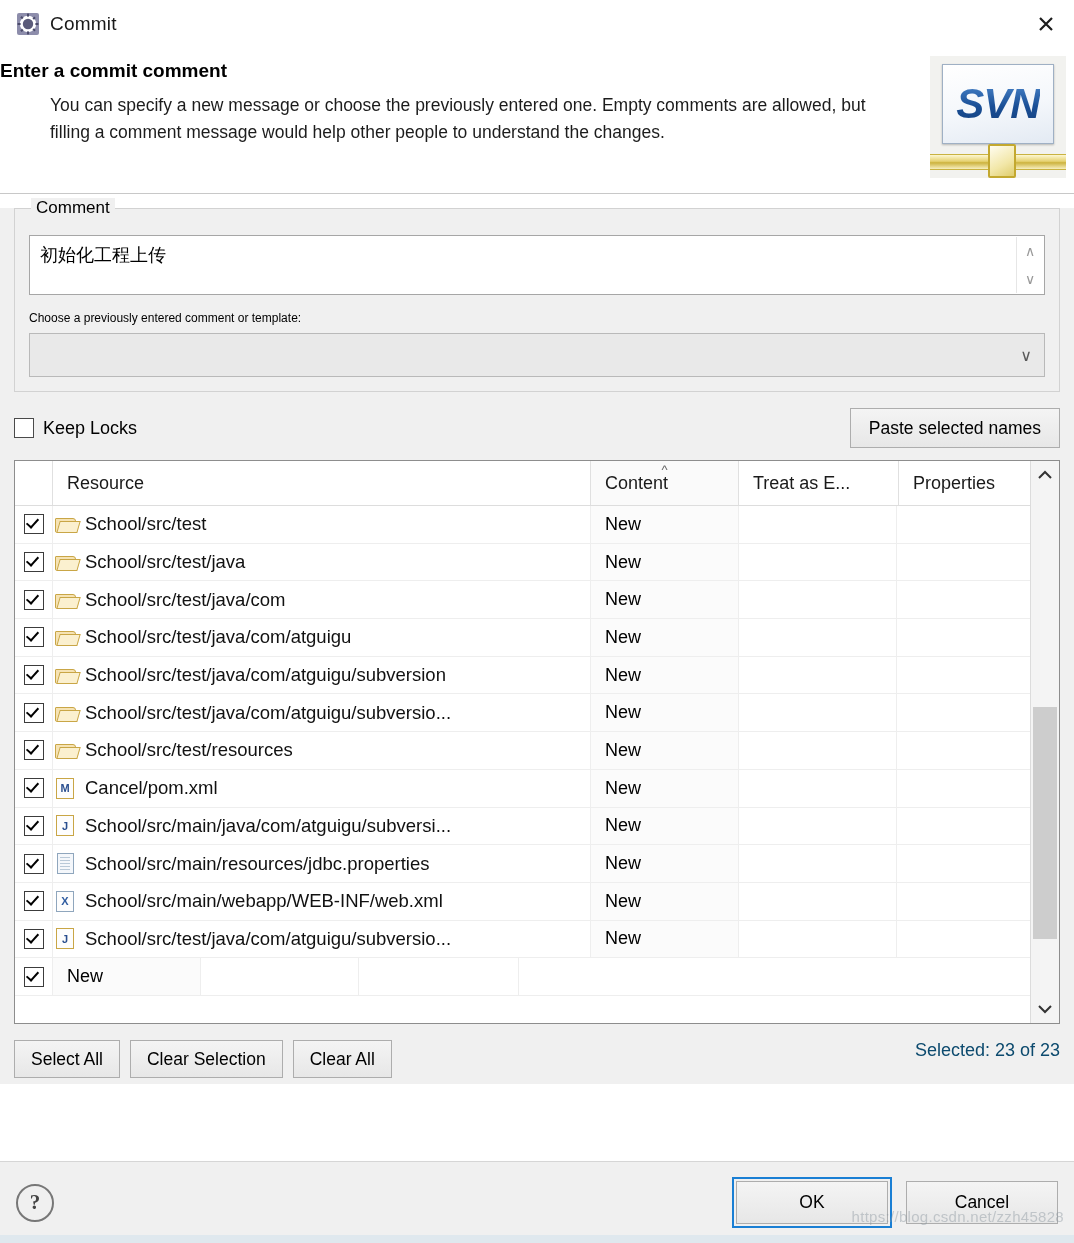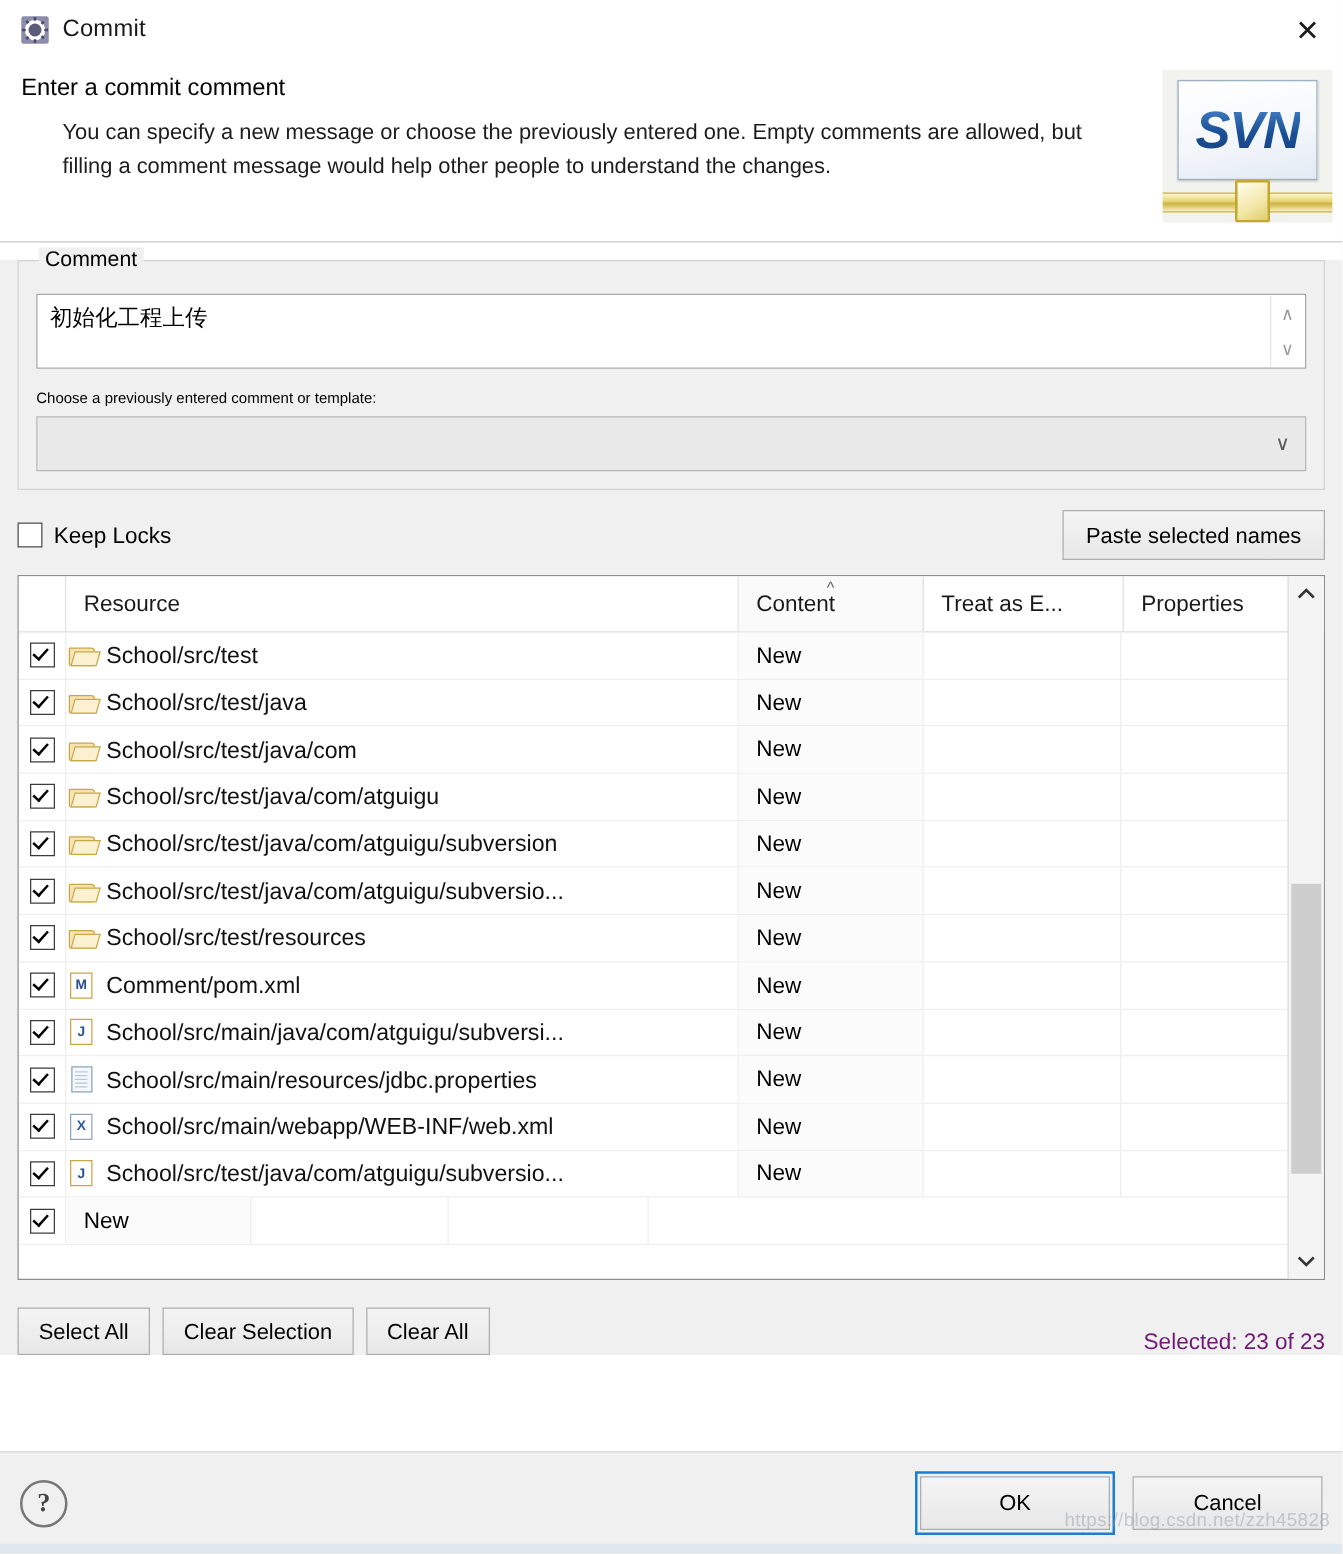--- a/index.html
+++ b/index.html
@@ -56,23 +56,22 @@
   
   .header {
     background: #ffffff;
     padding: 12px 0 14px 0;
     position: relative;
     border-bottom: 1px solid #c8c8c8;
     height: 146px;
     box-sizing: border-box;
   }
   .header-title {
-    font-weight: normal;
+    font-weight: bold;
     font-size: 19px;
-    margin-left: 17px;
     margin-bottom: 10px;
   }
   .header-desc {
     margin-left: 50px;
     margin-right: 180px;
     font-size: 17.5px;
     line-height: 1.52;
     color: #1c1c1c;
   }
   .svn-logo {
@@ -360,26 +359,26 @@
   .sb-arrow.bot { position:absolute; bottom:0; left:0; right:0; }
   .sb-thumb {
     position:absolute; left:2px; right:2px;
     top: 246px; height: 232px;
     background:#cdcdcd;
   }
 
   
   .btnrow {
     display: flex;
-    align-items: flex-end;
+    align-items: flex-start;
     margin: 16px 14px 0 14px;
     height: 44px;
   }
   .btnrow .btn { margin-right: 10px; }
-  .sel-status { font-size: 18px; color:#701a75; }
+  .sel-status { font-size: 18px; color:#0c4a6e; }
 
   
   .footer {
     position: absolute;
     left: 0; right: 0; bottom: 0;
     height: 82px;
     background: #f0f0f0;
     border-top: 1px solid #d6d6d6;
     display: flex;
     align-items: center;
@@ -594,21 +593,21 @@
           <div class="cell treat col-treat"></div>
         </div>
         <div class="trow">
           <div class="cell gut col-gutter">
             <span class="row-cb"></span>
           </div>
           <div class="cell res col-res">
             <span class="ricon">
               <span class="ic-letter">M</span>
             </span>
-            <span class="rtext">Comment/pom.xml</span>
+            <span class="rtext">Cancel/pom.xml</span>
           </div>
           <div class="cell con col-con">New</div>
           <div class="cell prop col-prop"></div>
           <div class="cell treat col-treat"></div>
         </div>
         <div class="trow">
           <div class="cell gut col-gutter">
             <span class="row-cb"></span>
           </div>
           <div class="cell res col-res">

